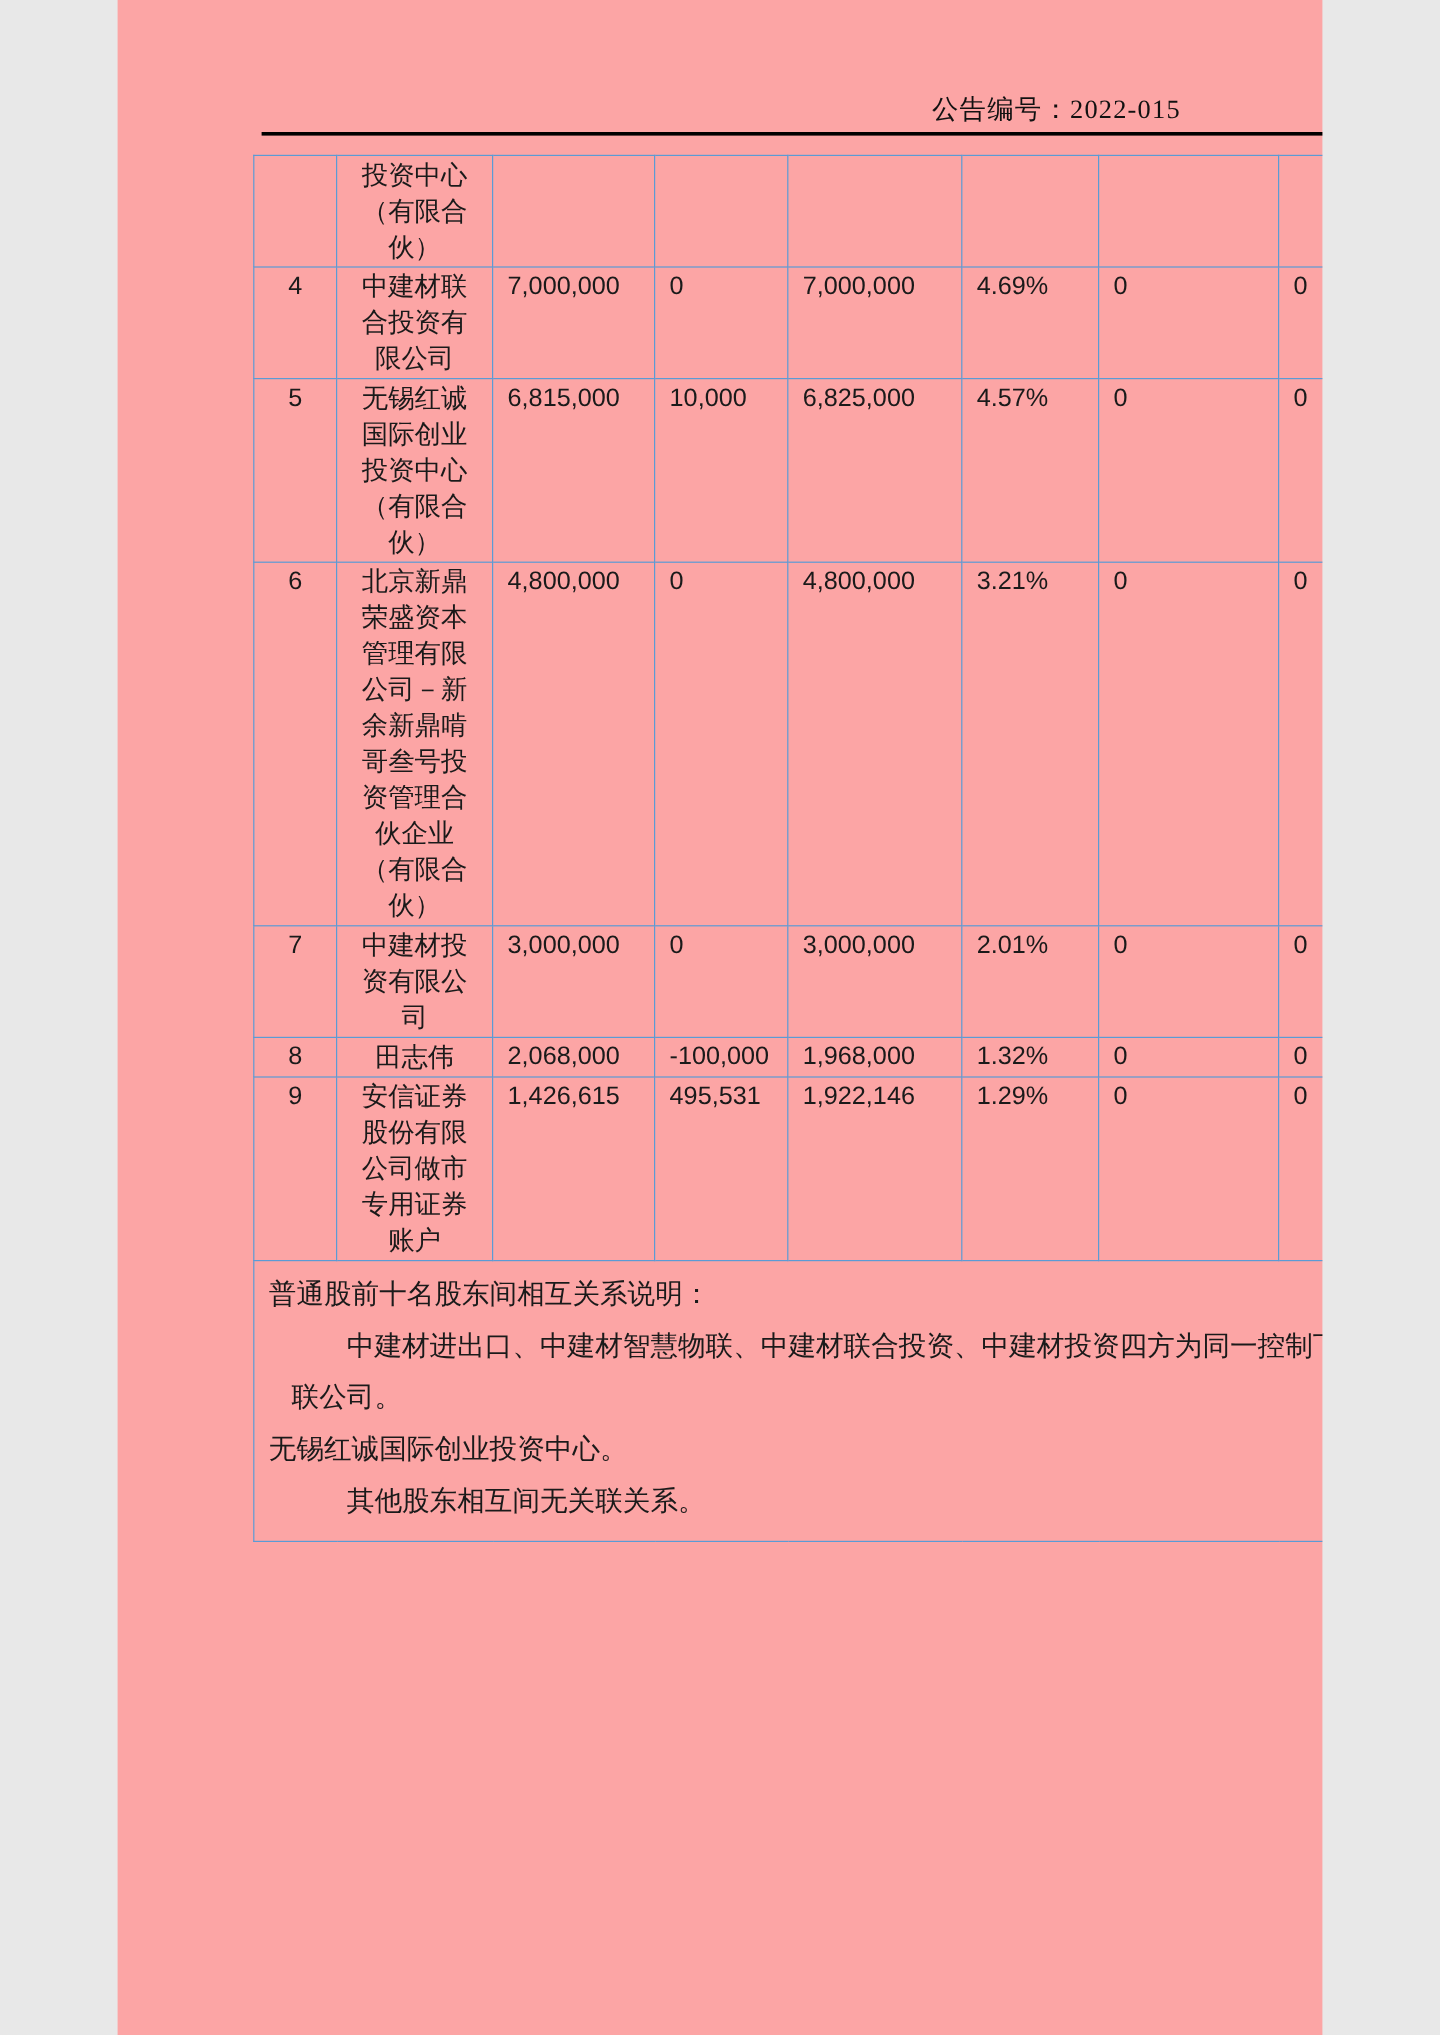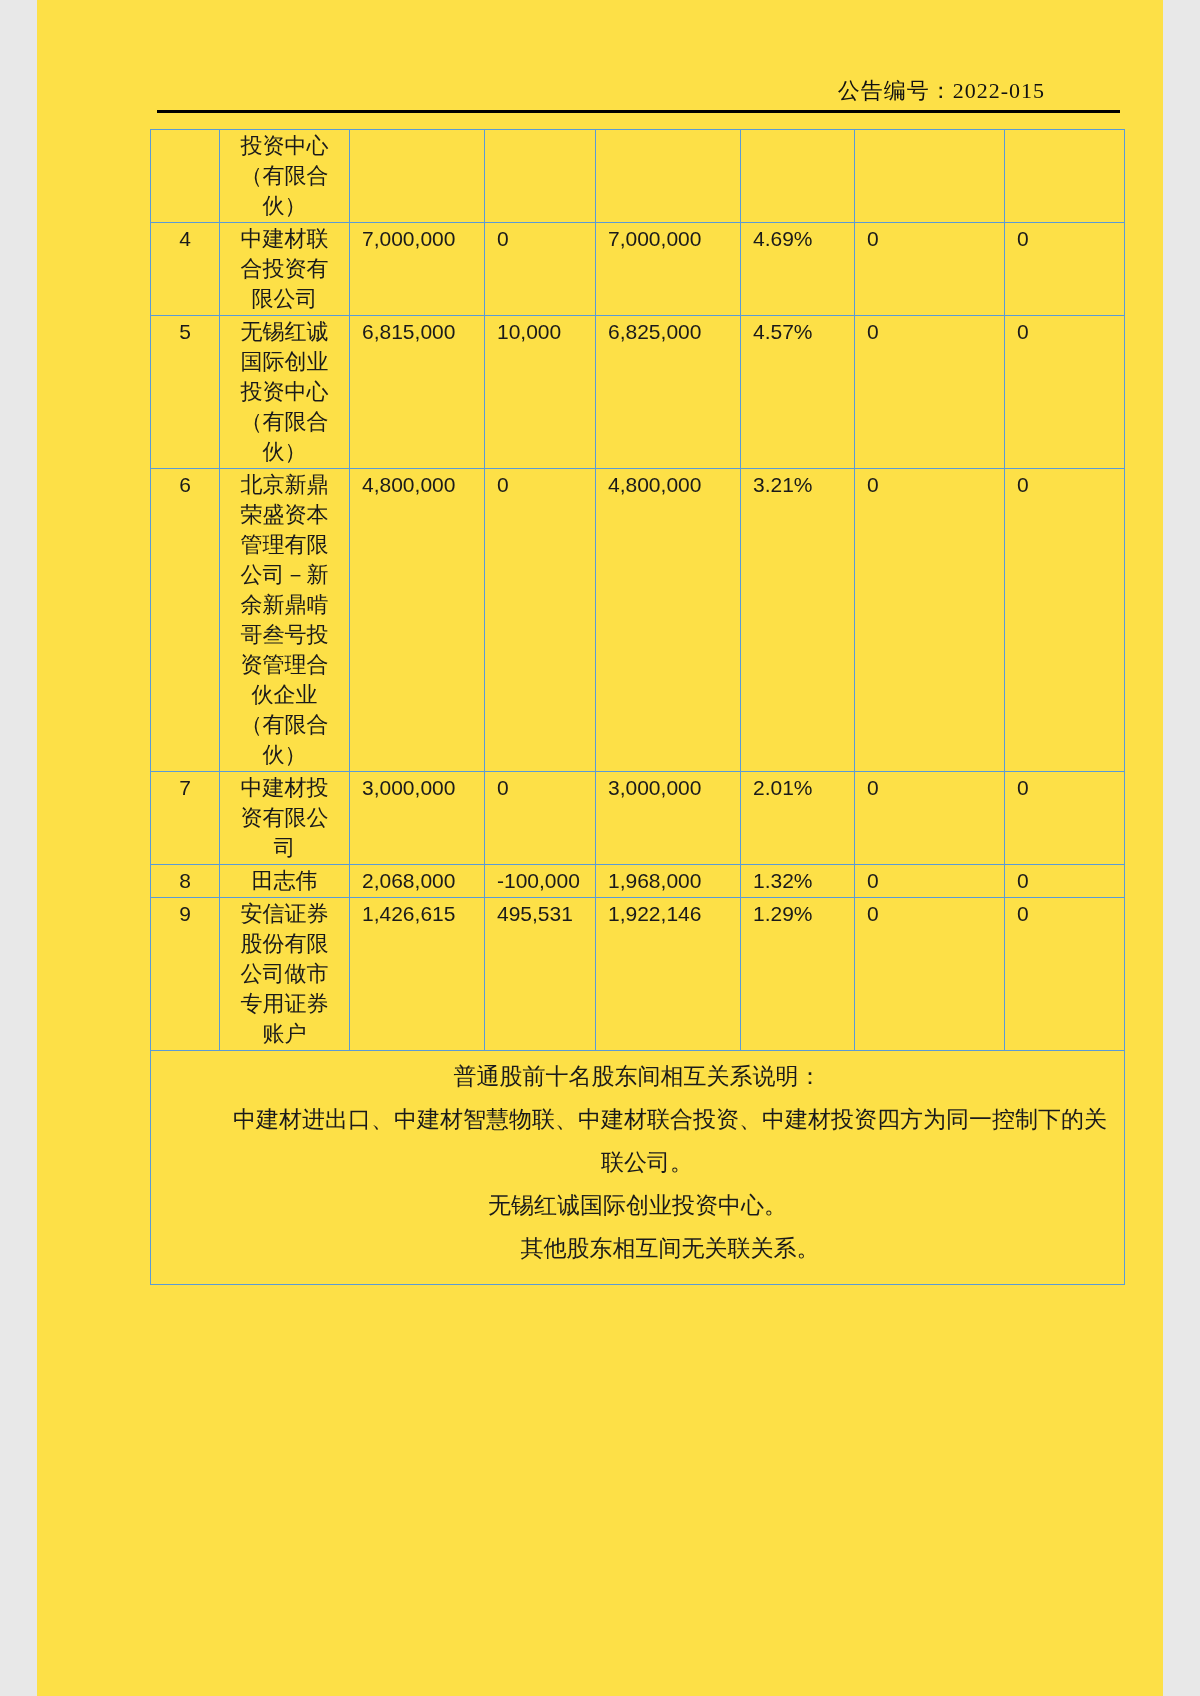--- a/index.html
+++ b/index.html
@@ -1,20 +1,20 @@
 <!DOCTYPE html>
 <html><head>
 <meta charset="utf-8">
 <style>
   * { margin:0; padding:0; box-sizing:border-box; }
   html,body { background:#e8e8e8; }
   .page {
     position:relative;
-    width:1126px; height:1696px;
-    background:#fde047;
+    width:1004px; height:1696px;
+    background:#fca5a5;
     margin:0 auto;
     font-family:"Liberation Sans", sans-serif;
     color:#1a1a1a;
     overflow:hidden;
   }
   .ann-number {
     position:absolute;
     top:76px; right:118px;
     font-family:"Liberation Serif", serif;
     font-size:22px;
@@ -49,25 +49,25 @@
     font-size:22px;
     padding:1px 14px;
   }
   .sh-table td.total-label {
     text-align:center;
     font-weight:bold;
     font-size:22px;
     line-height:30px;
   }
   .sh-table td.notes-cell {
-    font-family:Liberation Mono, monospace;
+    font-family:Liberation Sans, sans-serif;
     font-size:23px;
     line-height:43px;
     padding:6px 12px 12px 12px;
-    text-align:center;
+    text-align:left;
   }
   .note-line.indent { text-indent:46px;margin-left:19px; }
 </style>
 </head>
 <body>
 
 <div class="page">
 
   <div class="ann-number">公告编号：2022-015</div>
 

